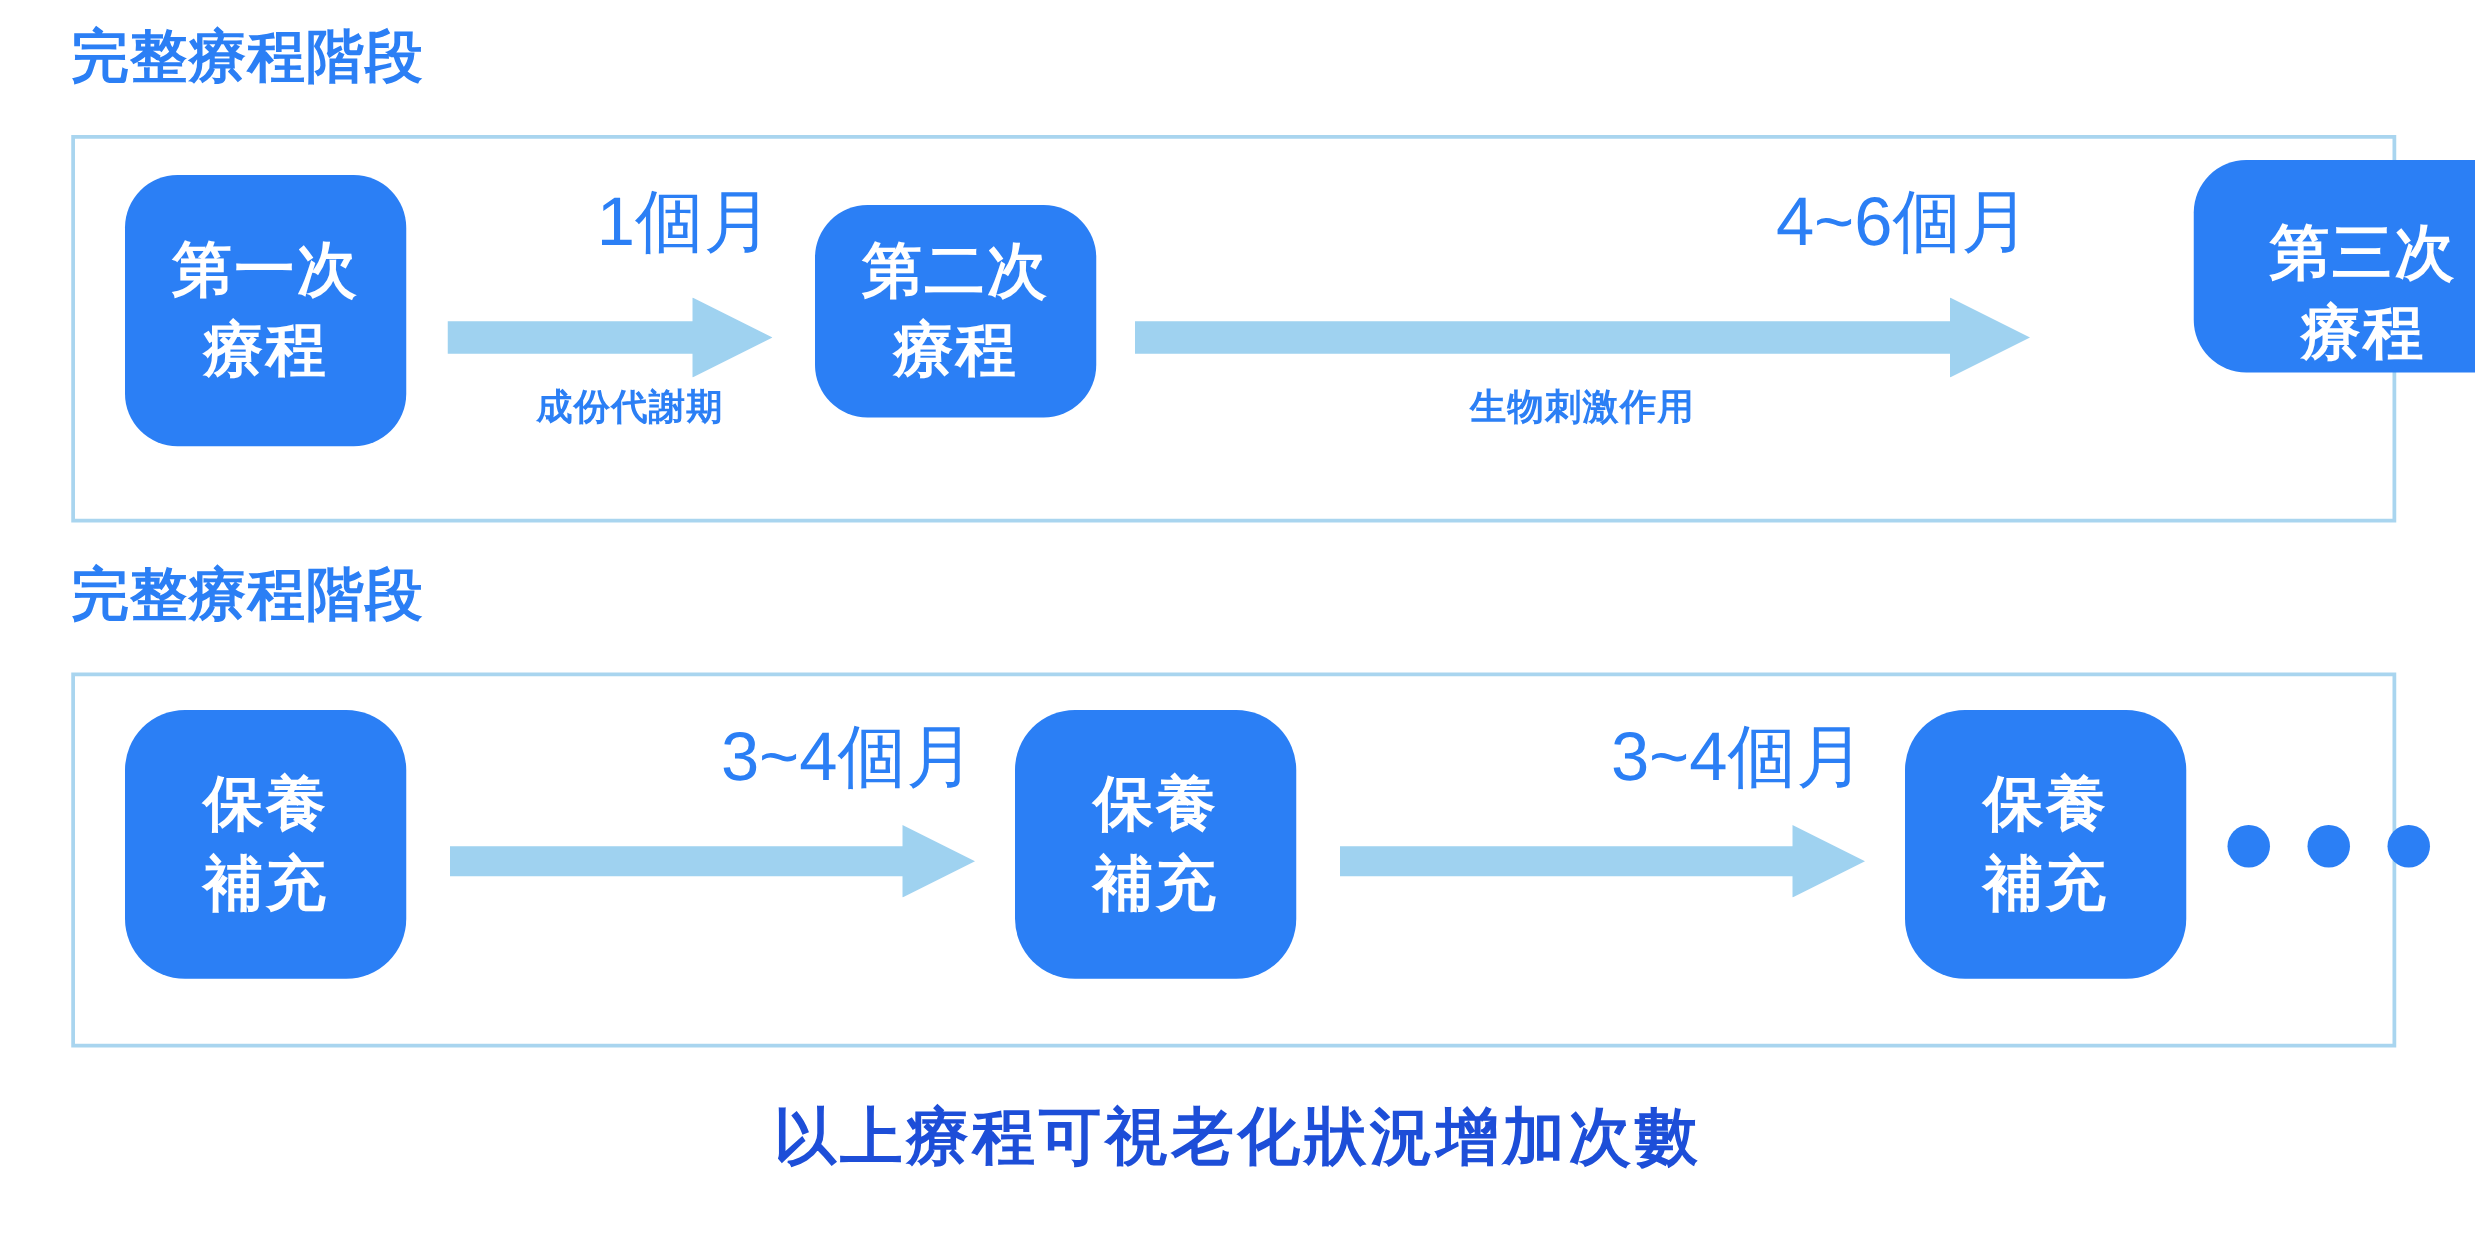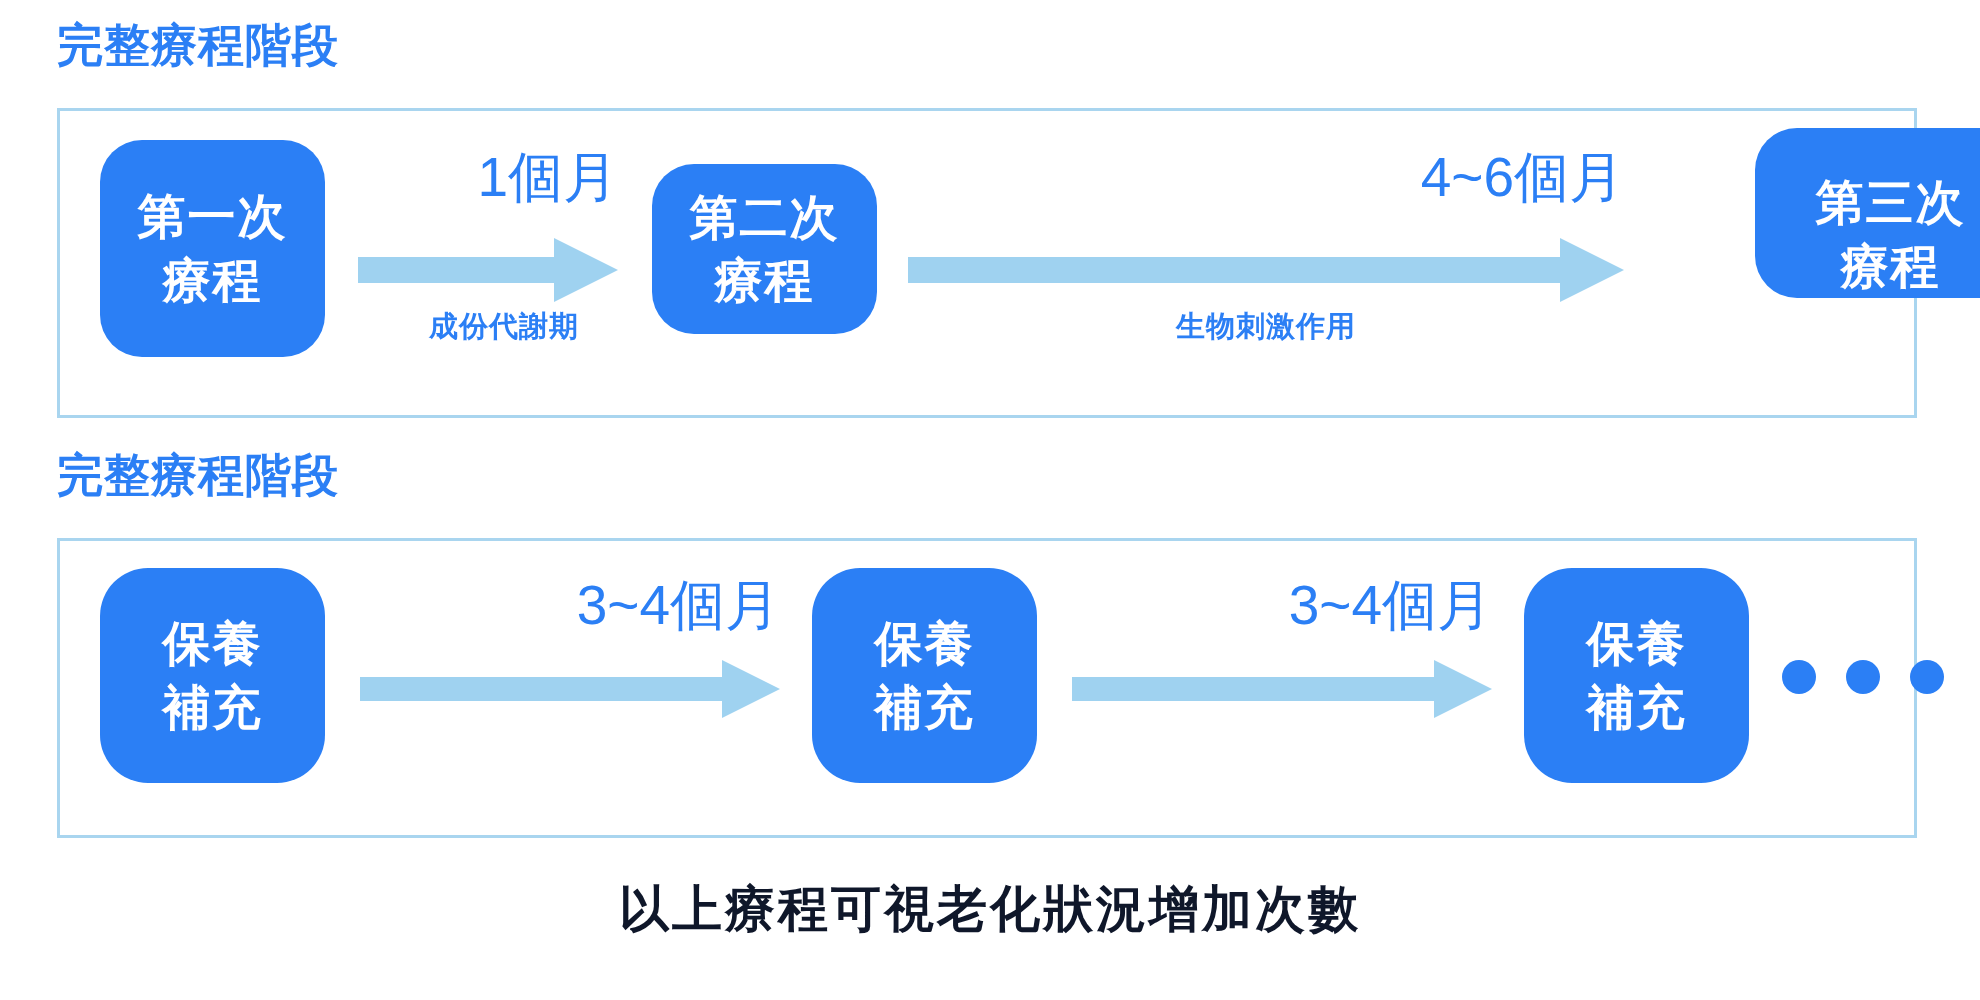--- a/index.html
+++ b/index.html
@@ -130,21 +130,21 @@
 
   
   #footer-note {
     position: absolute;
     left: 0;
     top: 884px;
     width: 1980px;
     text-align: center;
     font-size: 50px;
     font-weight: bold;
-    color: #0f172a;
+    color: #1d4ed8;
     letter-spacing: 3px;
     line-height: 1;
     white-space: nowrap;
   }
 </style>
 </head>
 <body>
 
 <div id="page">
 

